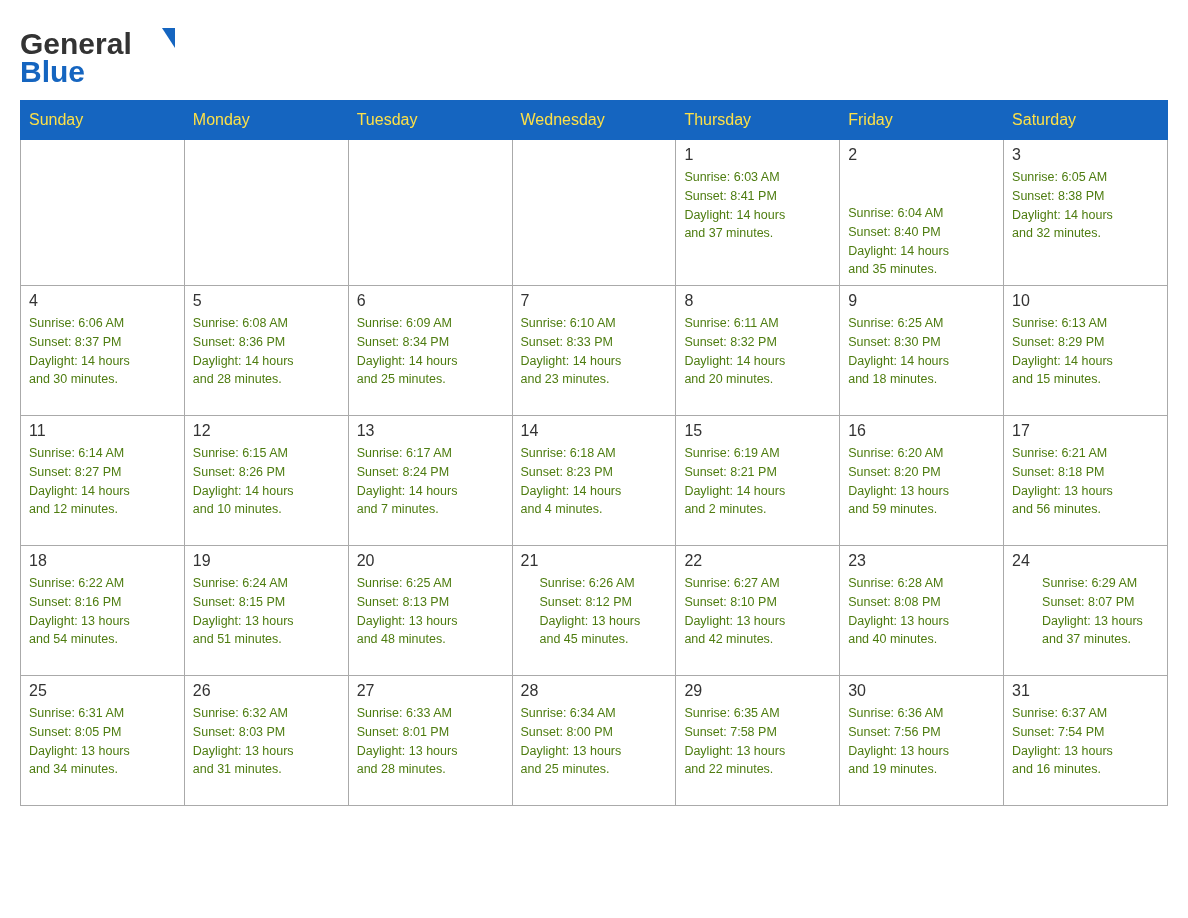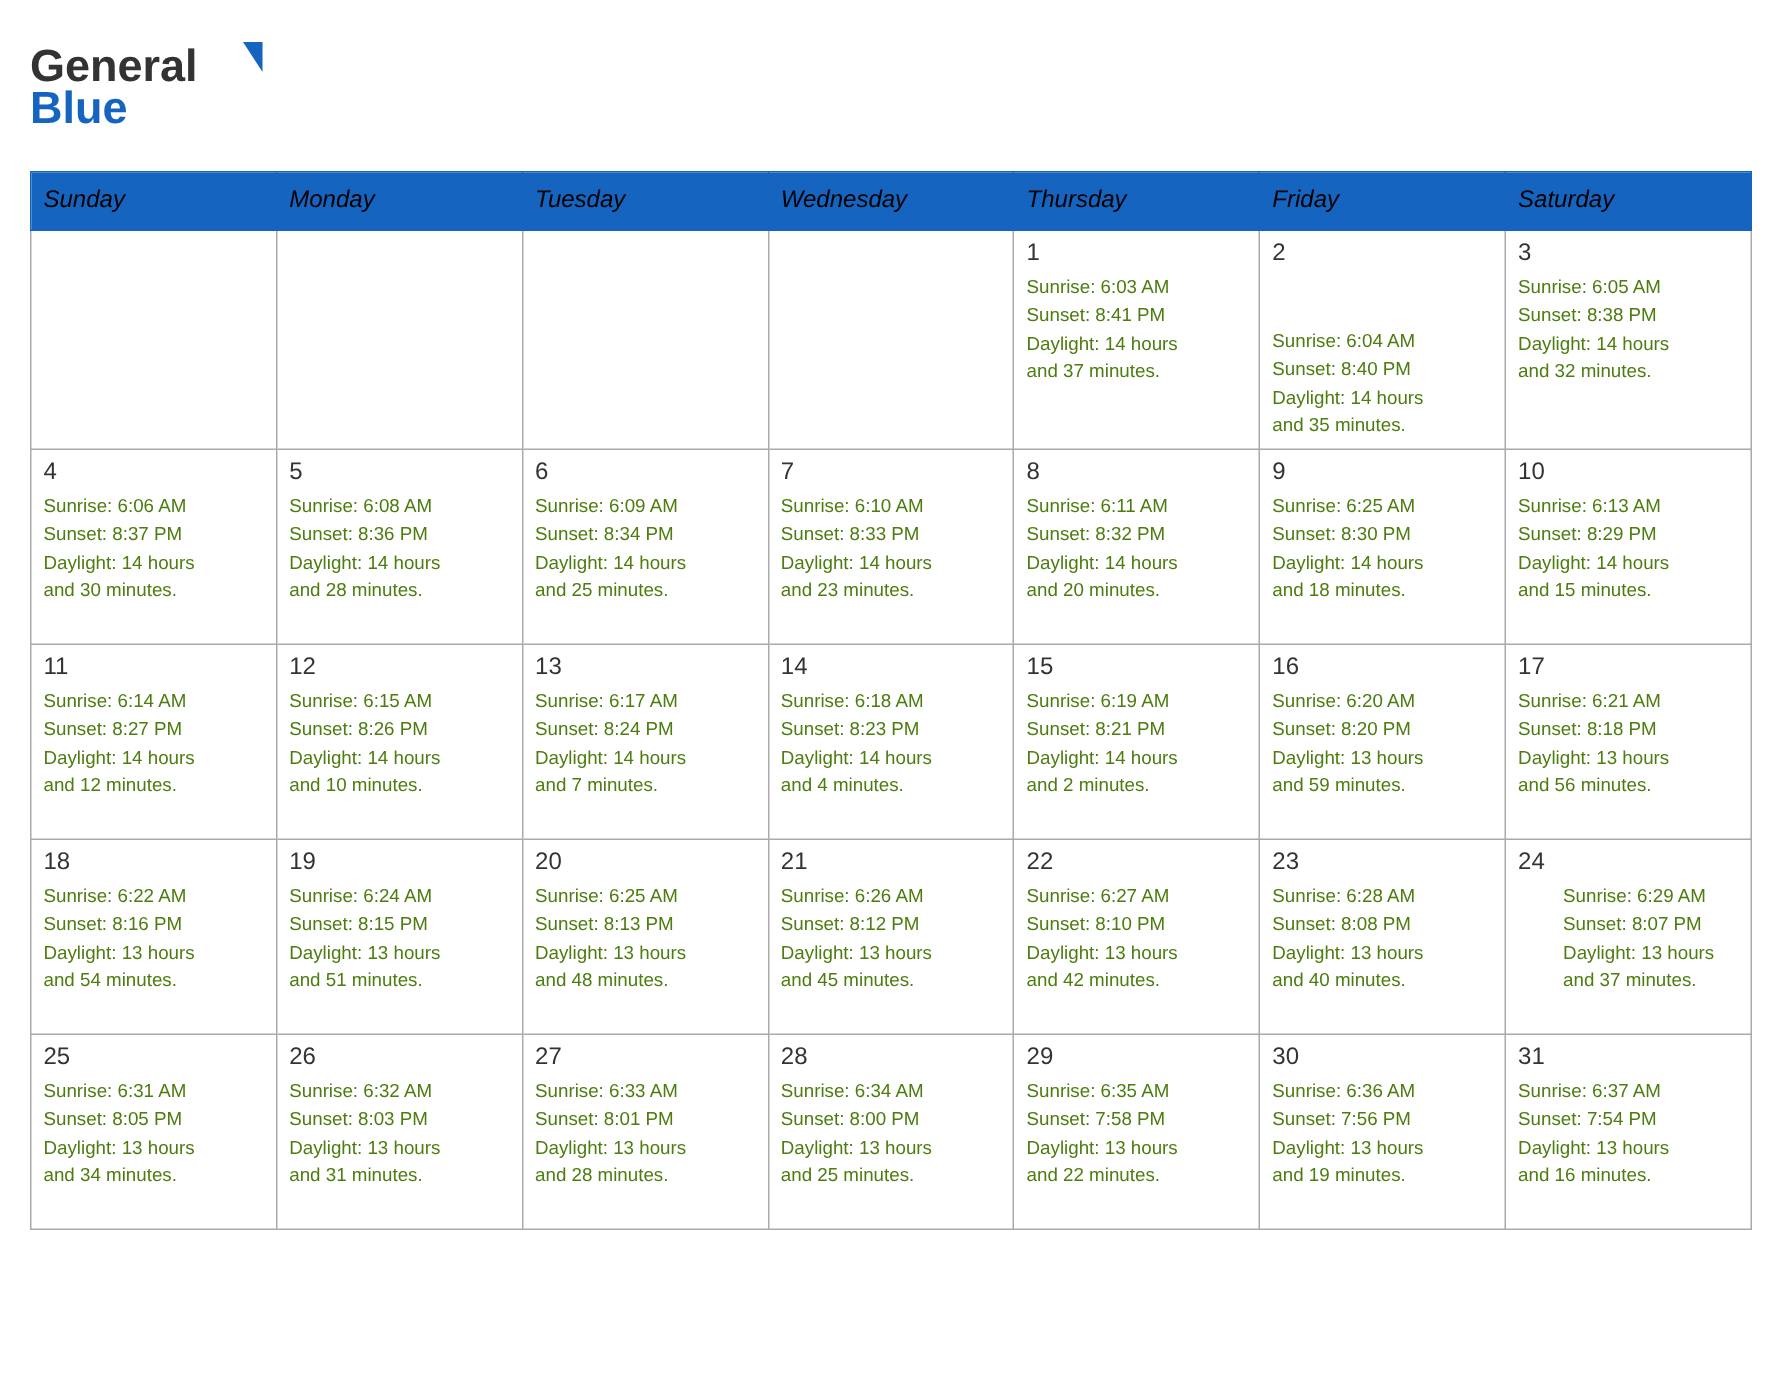--- a/index.html
+++ b/index.html
@@ -7,21 +7,21 @@
       font-family: Arial, sans-serif;
       background: #fff;
       padding: 20px;
       width: 1188px;
       min-height: 918px;
     }
     .header {
       display: flex;
       justify-content: space-between;
       align-items: flex-start;
-      margin-bottom: 24px;
+      margin-bottom: 10px;
     }
     .logo {
       display: flex;
       flex-direction: column;
       align-items: flex-start;
     }
     .title-block {
       text-align: right;
     }
     .month-title {
@@ -35,27 +35,26 @@
       color: #333;
       margin-top: 4px;
     }
     .calendar {
       width: 100%;
       border-collapse: collapse;
       margin-top: 10px;
     }
     .calendar th {
       background-color: #1565c0;
-      color: #000000;
+      color: #fde047;
       padding: 10px 8px;
       text-align: left;
       font-size: 16px;
       font-weight: normal;
       border: 1px solid #1565c0;
-      font-style: italic;
     }
     .calendar td {
       border: 1px solid #aaa;
       vertical-align: top;
       padding: 6px 8px;
       width: 14.28%;
       min-height: 120px;
       font-size: 13px;
       color: #333;
     }
@@ -260,21 +259,21 @@
         </td>
         <td>
           <span class="day-num">20</span>
           <div class="day-info" style="white-space: pre-line;">Sunrise: 6:25 AM
 Sunset: 8:13 PM
 Daylight: 13 hours
 and 48 minutes.</div>
         </td>
         <td>
           <span class="day-num">21</span>
-          <div class="day-info" style="white-space: pre-line;">Sunrise: 6:26 AM
+          <div class="day-info" style="white-space: pre-line; margin-left: 19px;">Sunrise: 6:26 AM
 Sunset: 8:12 PM
 Daylight: 13 hours
 and 45 minutes.</div>
         </td>
         <td>
           <span class="day-num">22</span>
           <div class="day-info" style="white-space: pre-line;">Sunrise: 6:27 AM
 Sunset: 8:10 PM
 Daylight: 13 hours
 and 42 minutes.</div>

